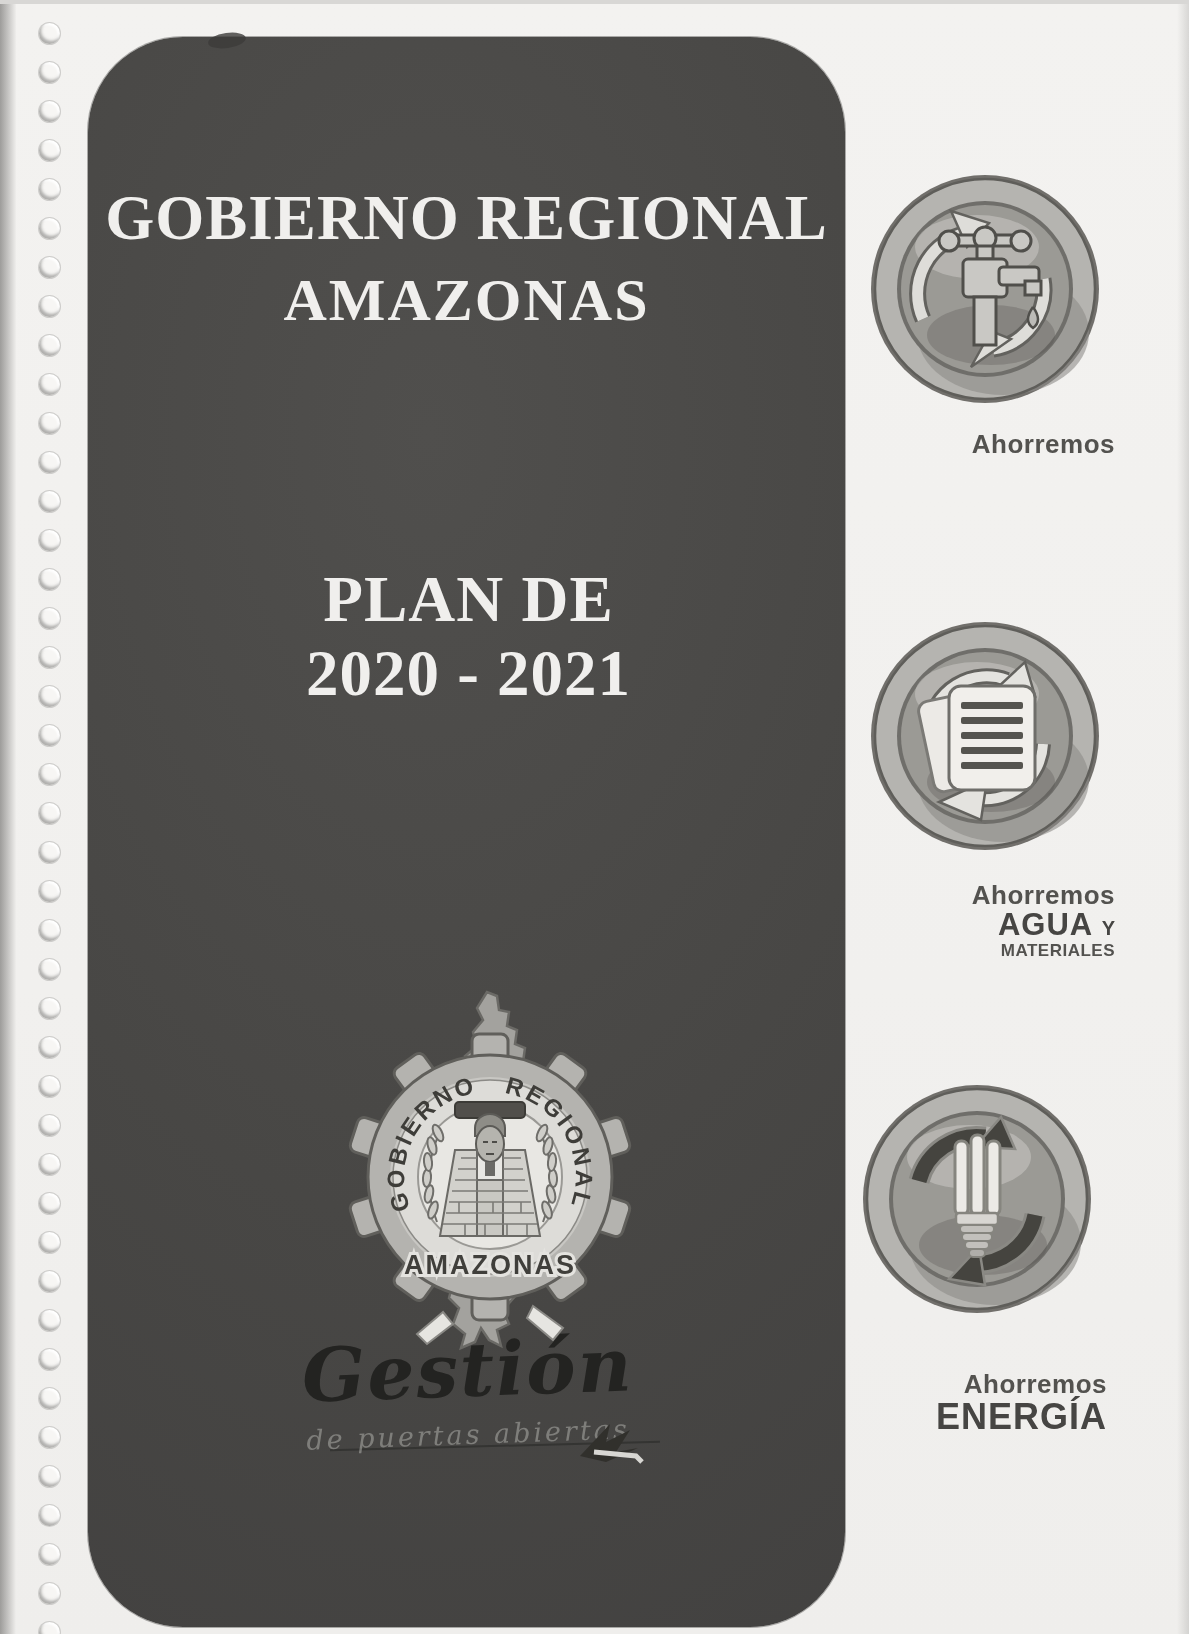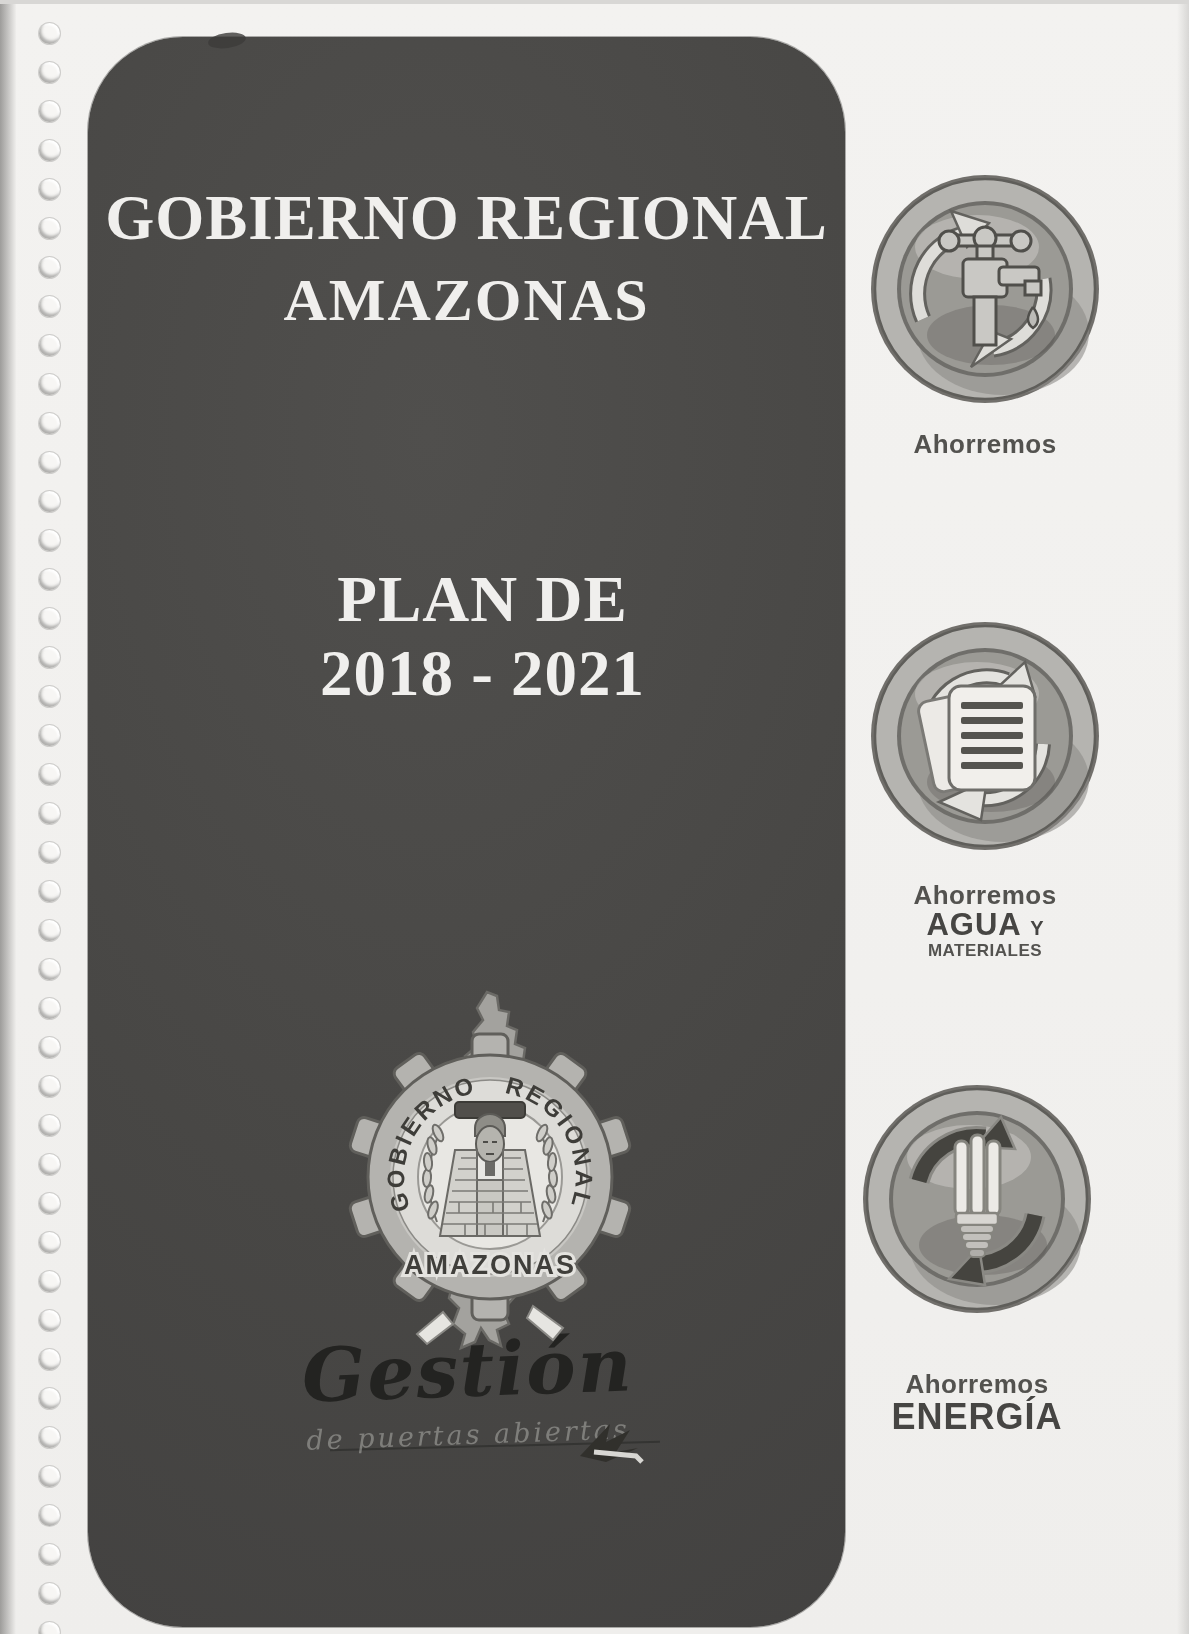--- a/index.html
+++ b/index.html
@@ -20,41 +20,41 @@
     position:absolute;left:88px;top:33px;width:757px;height:1590px;border-radius:95px;
     background:radial-gradient(ellipse 120% 90% at 45% 25%, #504f4d 0%, #484745 55%, #424140 100%);
     box-shadow:0 0 0 1px rgba(60,60,58,.4);
   }
   .smudge{position:absolute;left:120px;top:-4px;width:38px;height:15px;border-radius:50%;
     background:#3c3b39;transform:rotate(-8deg);opacity:.8;}
   .org-title{position:absolute;top:150px;left:0;width:100%;text-align:center;
     font-family:"Liberation Serif", serif;font-weight:bold;color:#f0efed;}
   .org-line1{font-size:63px;letter-spacing:1px;line-height:1.0;}
   .org-line2{font-size:60px;letter-spacing:2px;margin-top:20px;line-height:1.0;}
-  .doc-title{position:absolute;top:525px;left:16px;width:100%;text-align:center;
+  .doc-title{position:absolute;top:525px;left:2px;width:100%;text-align:center;
     font-family:"Liberation Serif", serif;font-weight:bold;color:#f0efed;}
   .doc-title div{font-size:65px;line-height:1.14;letter-spacing:1px;}
   .seal-wrap{position:absolute;left:237px;top:945px;width:330px;height:382px;}
   .slogan{position:absolute;left:150px;top:1290px;width:460px;text-align:center;}
   .slogan-script{
     font-family:"DejaVu Serif", serif;font-style:italic;font-weight:bold;
     font-size:74px;color:#232321;display:inline-block;transform:rotate(-2deg);
     letter-spacing:2px;}
   .slogan-underline{position:absolute;left:92px;top:118px;width:330px;height:2px;
     background:#343432;transform:rotate(-1.5deg);}
   .slogan-sub{
     margin-top:6px;font-family:"DejaVu Serif", serif;font-style:italic;
     font-size:27px;letter-spacing:3px;color:rgba(205,204,200,.42);transform:rotate(-2deg);}
   .swoosh{position:absolute;left:488px;top:1385px;}
   .badge{position:absolute;width:260px;text-align:center;}
   .badge-1{left:855px;top:165px;}
   .badge-2{left:855px;top:612px;}
   .badge-3{left:847px;top:1075px;}
   .badge svg{display:block;margin:0 auto;}
-  .badge-label{font-weight:bold;color:#53524f;line-height:1.05;}
+  .badge-label{font-weight:bold;color:#53524f;line-height:1.05;text-align:right;}
   .badge-1 .badge-label{margin-top:22px;}
   .badge-2 .badge-label{margin-top:26px;}
   .badge-3 .badge-label{margin-top:52px;}
   .lbl-top{font-size:26px;letter-spacing:.5px;}
   .lbl-main{font-size:38px;color:#464543;letter-spacing:1px;}
   .badge-2 .lbl-main{font-size:31px;}
   .badge-3 .lbl-main{font-size:36px;}
   .lbl-suffix{font-size:20px;letter-spacing:0;}
   .lbl-bottom{font-size:17px;color:#53524f;letter-spacing:.5px;}
 </style>
@@ -114,21 +114,21 @@
   <div class="panel">
     <div class="smudge"></div>
 
     <div class="org-title">
       <div class="org-line1">GOBIERNO REGIONAL</div>
       <div class="org-line2">AMAZONAS</div>
     </div>
 
     <div class="doc-title">
       <div>PLAN DE</div>
-      <div>2018 - 2021</div>
+      <div>2020 - 2021</div>
     </div>
 
     <div class="seal-wrap">
       <svg width="330" height="382" viewBox="0 0 330 382">
         <defs>
           <path id="sealArcL" d="M 91 238 A 85 85 0 0 1 165 110"></path>
           <path id="sealArcR" d="M 165 110 A 85 85 0 0 1 239 238"></path>
         </defs>
 
         <path d="M162 10 L152 26 L158 38 L148 50 L152 64 L140 74 L146 88 L134 98 L138 112 L126 124 L132 140 L122 154 L126 170 L118 186 L124 204 L116 220 L122 238 L114 254 L122 270 L118 288 L128 300 L124 316 L134 326 L128 342 L140 352 L136 366 L150 360 L156 346 L164 358 L176 364 L172 348 L184 342 L178 328 L192 312 L186 300 L198 294 L192 282 L204 276 L198 264 L210 258 L204 246 L214 238 L208 226 L218 218 L212 206 L220 196 L214 184 L222 174 L216 162 L222 150 L214 140 L220 128 L210 120 L214 106 L204 100 L208 86 L198 80 L200 66 L190 62 L192 48 L182 44 L184 30 L174 28 L172 14 Z" fill="#a3a29e" stroke="#6b6a66" stroke-width="2.5"></path>

